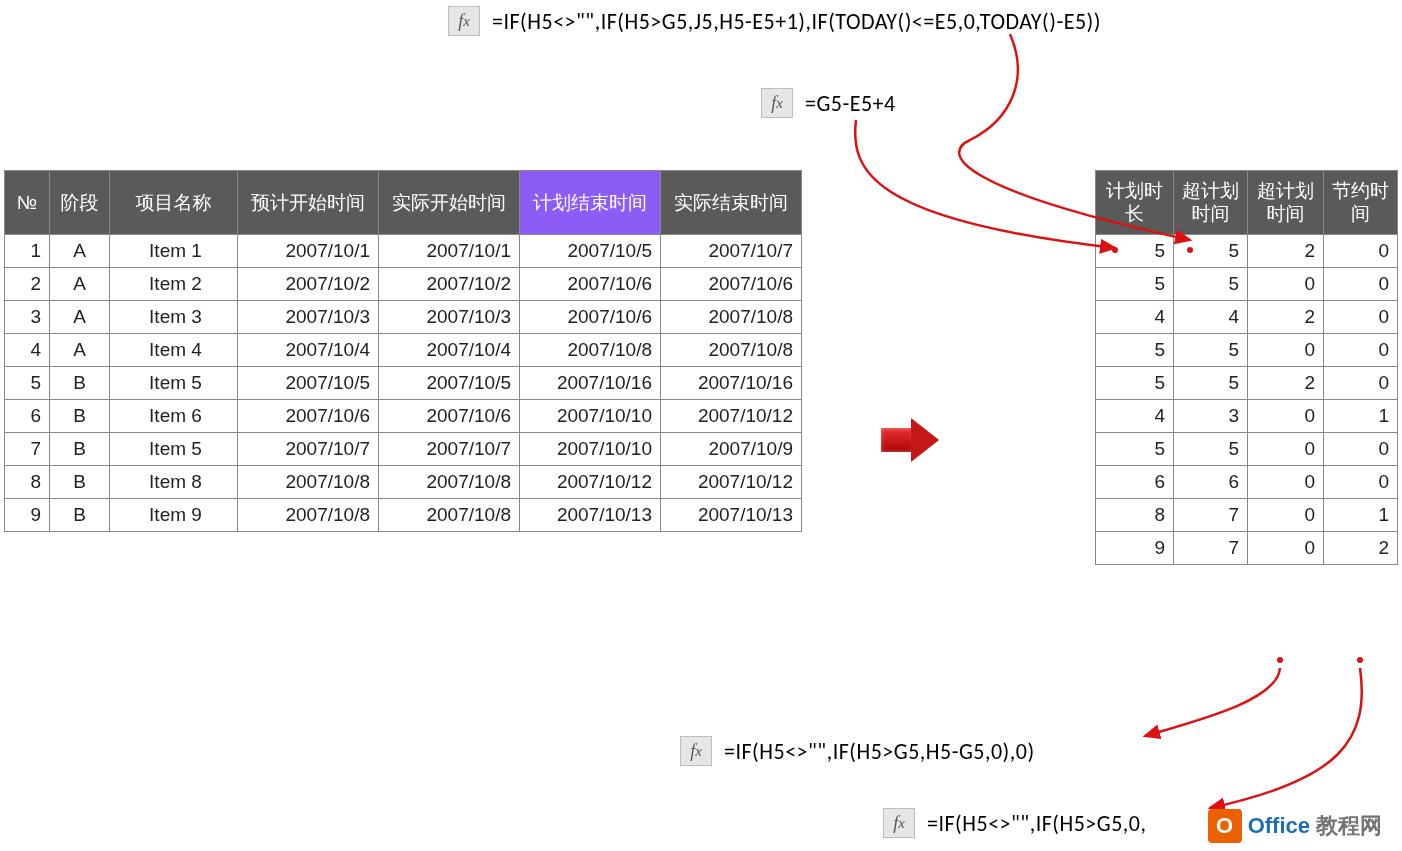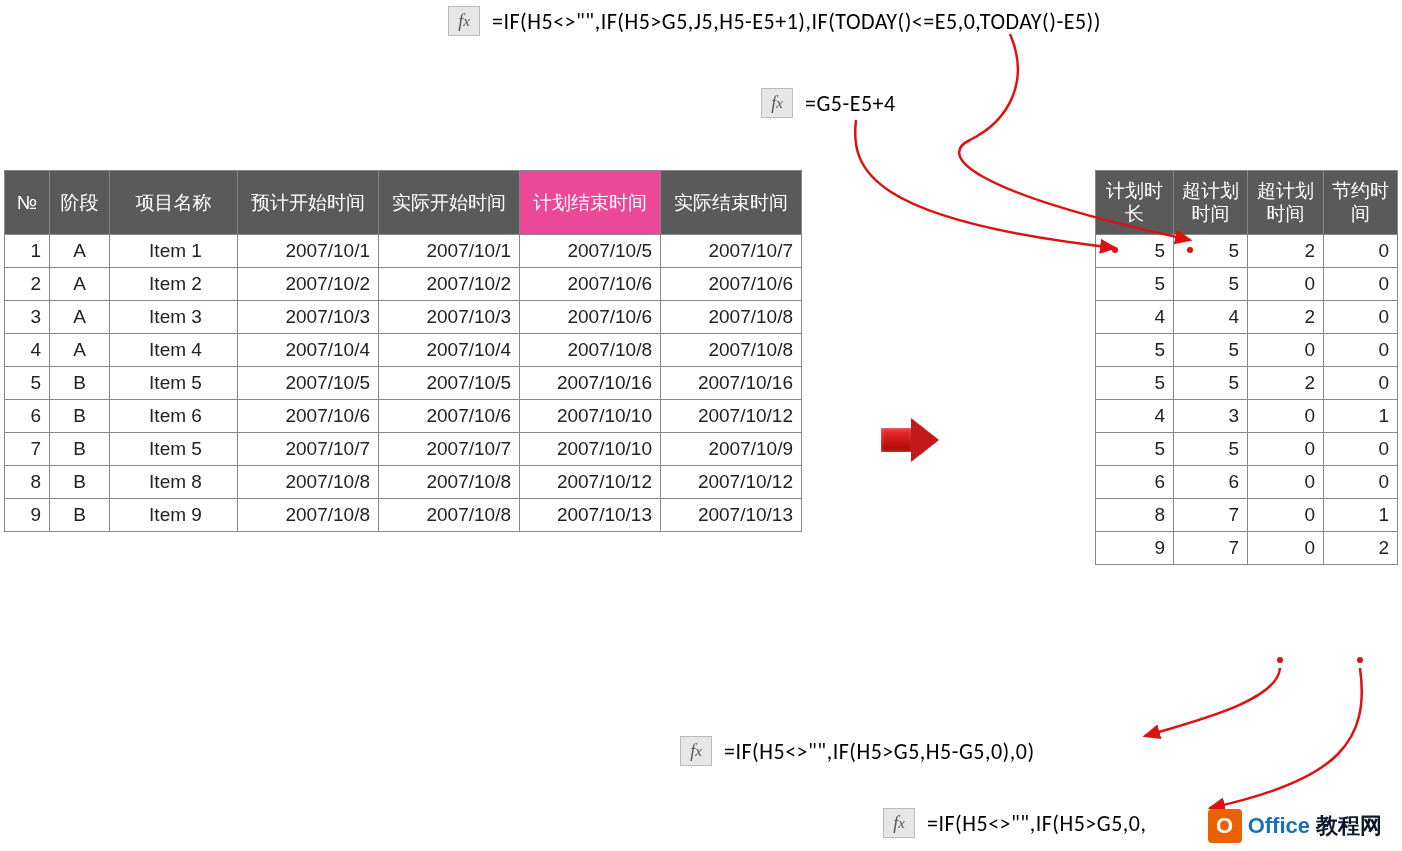--- a/index.html
+++ b/index.html
@@ -109,21 +109,21 @@
     width: 34px; height: 34px;
     background: #eb6100;
     border-radius: 4px;
     display: flex;
     align-items: center;
     justify-content: center;
     color: #fff;
     font-size: 22px;
     font-weight: bold;
   }
-  .watermark span.orange { color: #0f172a; }
+  .watermark span.orange { color: #737373; }
   svg.lines { position: absolute; left: 0; top: 0; width: 1402px; height: 851px; pointer-events: none; }
 </style>
 </head>
 <body>
 
 <div class="fx-box" style="left:448px; top:6px;">
   <div class="fx-label">f<sub>x</sub></div>
   <div class="fx-text">=IF(H5&lt;&gt;"",IF(H5&gt;G5,J5,H5-E5+1),IF(TODAY()&lt;=E5,0,TODAY()-E5))</div>
 </div>
 
@@ -142,21 +142,21 @@
       <col style="width:141px">
       <col style="width:141px">
   </colgroup>
   <thead>
     <tr>
       <th style="height:64px">№</th>
       <th>阶段</th>
       <th>项目名称</th>
       <th>预计开始时间</th>
       <th>实际开始时间</th>
-      <th style="background:#ec4899">计划结束时间</th>
+      <th style="background:#8b5cf6">计划结束时间</th>
       <th>实际结束时间</th>
     </tr>
   </thead>
   <tbody id="left-body">
       <tr>
         <td>1</td>
         <td class="c-phase">A</td>
         <td class="c-item">Item 1</td>
         <td>2007/10/1</td>
         <td>2007/10/1</td>

